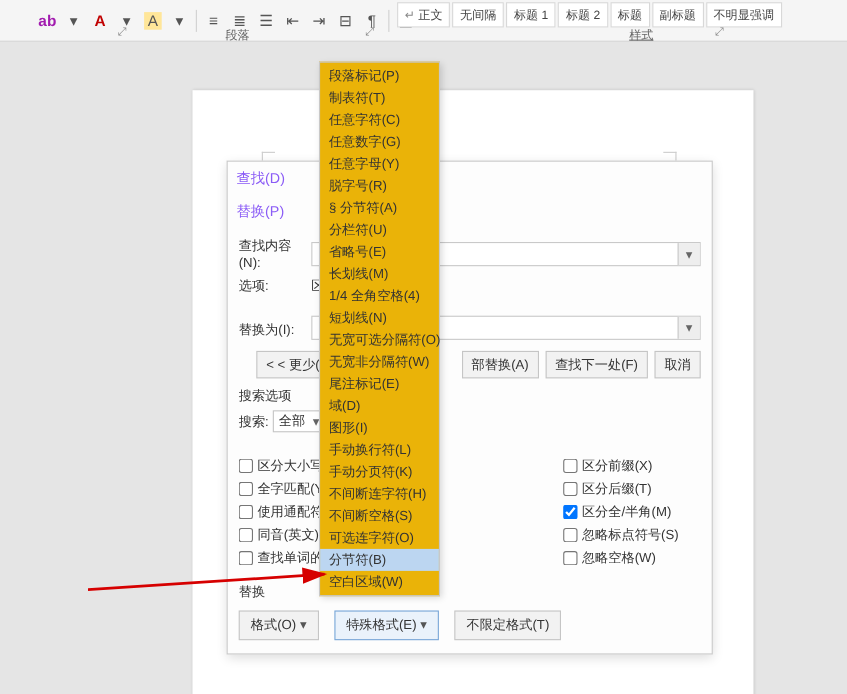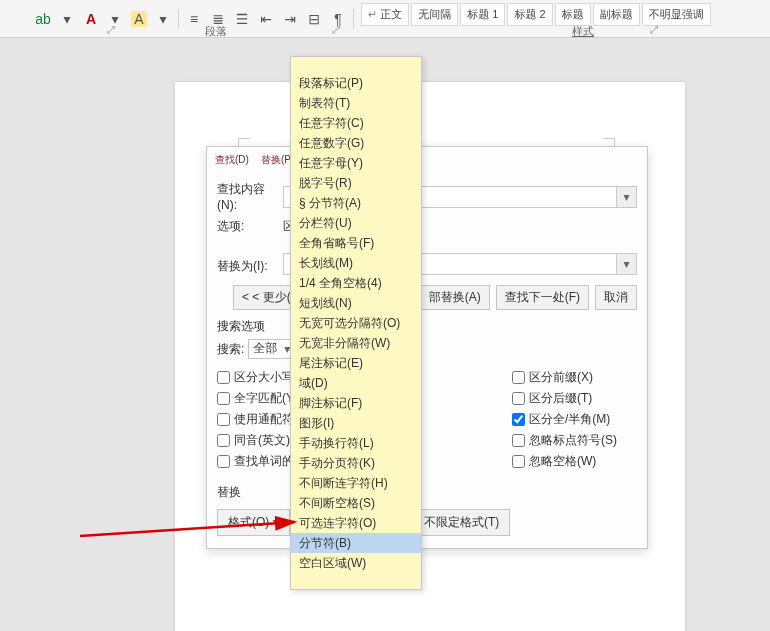--- a/index.html
+++ b/index.html
@@ -24,29 +24,29 @@
     }
     .ribbon-left { display: flex; align-items: center; padding: 2px 4px; gap: 0; }
     .ribbon-icon {
       width: 22px; height: 22px;
       display: inline-flex; align-items: center; justify-content: center;
       color: #555; font-size: 14px;
       border: 1px solid transparent;
       margin: 0 1px;
     }
     .ribbon-sep { width: 1px; height: 20px; background: #d0d0d0; margin: 0 3px; }
-    .hl-icon { color: #15803d; font-weight: normal; margin-left: 28px; }
+    .hl-icon { color: #a21caf; font-weight: bold; margin-left: 28px; }
     .font-a { color: #c00000; font-weight: bold; }
     .char-bg { background: #ffe699; padding: 0 3px; }
 
     .styles-area {
       position: absolute;
       left: 360px; top: 0;
       display: flex;
-      align-items:flex-start;
+      align-items:center;
       height: 24px;
       padding-top:3px;
     }
     .style-box {
       border: 1px solid #d8d8d8;
       background: #fff;
       font-size: 11px;
       color: #444;
       padding: 3px 6px;
       margin: 0 1px;
@@ -96,21 +96,21 @@
       padding: 0 8px;
       font-size: 12px; color:#333;
       position:relative;
     }
     .dlg-title .right { position:absolute; right: 6px; top: 6px; display:flex; gap: 10px; color:#555;}
     .dlg-title .right span { width: 20px; text-align:center; font-size: 14px;}
 
     .tabs {
       display:flex; gap: 12px;
       padding: 6px 8px 0 8px;
-      font-size: 10px; color:#7f1d1d;
+      font-size: 13px; color:#8b5cf6;flex-direction:column;
     }
     .tabs .at { border-bottom: 0; }
 
     .dlg-body { padding: 8px 10px 12px 10px; }
     .row { display:flex; align-items:center; margin: 6px 0; font-size:12px; color:#333;}
     .row label { width: 66px; }
     .text-input {
       flex: 1;
       height: 22px;
       border: 1px solid #c9c9c9;
@@ -130,46 +130,46 @@
       padding: 4px 10px;
       font-size: 12px; color:#333;
       margin-right: 6px;
     }
     .btn:last-child { margin-right: 0;}
     .btn.thin { padding: 3px 8px;}
     .btn-row { margin: 10px 0 6px 0; display:flex;padding-left:16px; }
     .btn-row .spacer { flex:1; }
 
     .section-head { font-size: 12px; color:#333; margin: 8px 0 4px 0;}
-    .search-row { display:flex; align-items:center; gap:4px; margin-bottom:6px;}
+    .search-row { display:flex; align-items:center; gap:4px; margin-bottom:18px;}
     .select-sm { border:1px solid #c5c5c5; background:#fff; height:20px; padding: 0 16px 0 4px; position:relative; font-size:12px;}
     .select-sm::after { content:"▾"; position:absolute; right:3px; top:2px; color:#666;}
 
     .chk-cols { display:flex; }
     .chk-col { flex:1; }
     .chk { display:flex; align-items:center; margin: 4px 0; font-size:12px; color:#333;}
     .chk input { margin-right: 4px; }
     .chk-col.right { padding-left: 170px;}
 
     .bottom-section { margin-top: 10px;}
     .bottom-label { font-size:12px; color:#333; margin-bottom: 8px;}
     .bottom-btns { display:flex; gap: 8px; }
     .btn.dd::after { content:" ▾"; color:#555;}
     .btn.active { border-color:#7aa7d8; background:#eaf2fb;}
 
     
     .popup {
       position:absolute;
       left: 290px; top: 56px;
-      width: 132px;
-      background: #fef9c3;
+      width: 110px;
+      background: #eab308;
       border: 1px solid #c8c8c8;
       box-shadow: 2px 2px 6px rgba(0,0,0,.15);
       z-index: 50;
-      padding: 16px 0;
+      padding: 2px 0;
     }
     .popup-item {
       padding: 2px 8px;
       font-size: 12px;
       color: #333;
       white-space: nowrap;
       line-height: 16px;
     }
     .popup-item.hl { background: #bcd6f1; }
 
@@ -331,29 +331,28 @@
 
 <div class="popup" id="popupMenu">
     <div class="popup-item">段落标记(P)</div>
     <div class="popup-item">制表符(T)</div>
     <div class="popup-item">任意字符(C)</div>
     <div class="popup-item">任意数字(G)</div>
     <div class="popup-item">任意字母(Y)</div>
     <div class="popup-item">脱字号(R)</div>
     <div class="popup-item">§ 分节符(A)</div>
     <div class="popup-item">分栏符(U)</div>
-    <div class="popup-item">全角省略号(F)</div>
+    <div class="popup-item">省略号(E)</div>
     <div class="popup-item">长划线(M)</div>
     <div class="popup-item">1/4 全角空格(4)</div>
     <div class="popup-item">短划线(N)</div>
     <div class="popup-item">无宽可选分隔符(O)</div>
     <div class="popup-item">无宽非分隔符(W)</div>
     <div class="popup-item">尾注标记(E)</div>
     <div class="popup-item">域(D)</div>
-    <div class="popup-item">脚注标记(F)</div>
     <div class="popup-item">图形(I)</div>
     <div class="popup-item">手动换行符(L)</div>
     <div class="popup-item">手动分页符(K)</div>
     <div class="popup-item">不间断连字符(H)</div>
     <div class="popup-item">不间断空格(S)</div>
     <div class="popup-item">可选连字符(O)</div>
     <div class="popup-item hl">分节符(B)</div>
     <div class="popup-item">空白区域(W)</div>
   </div>
 

